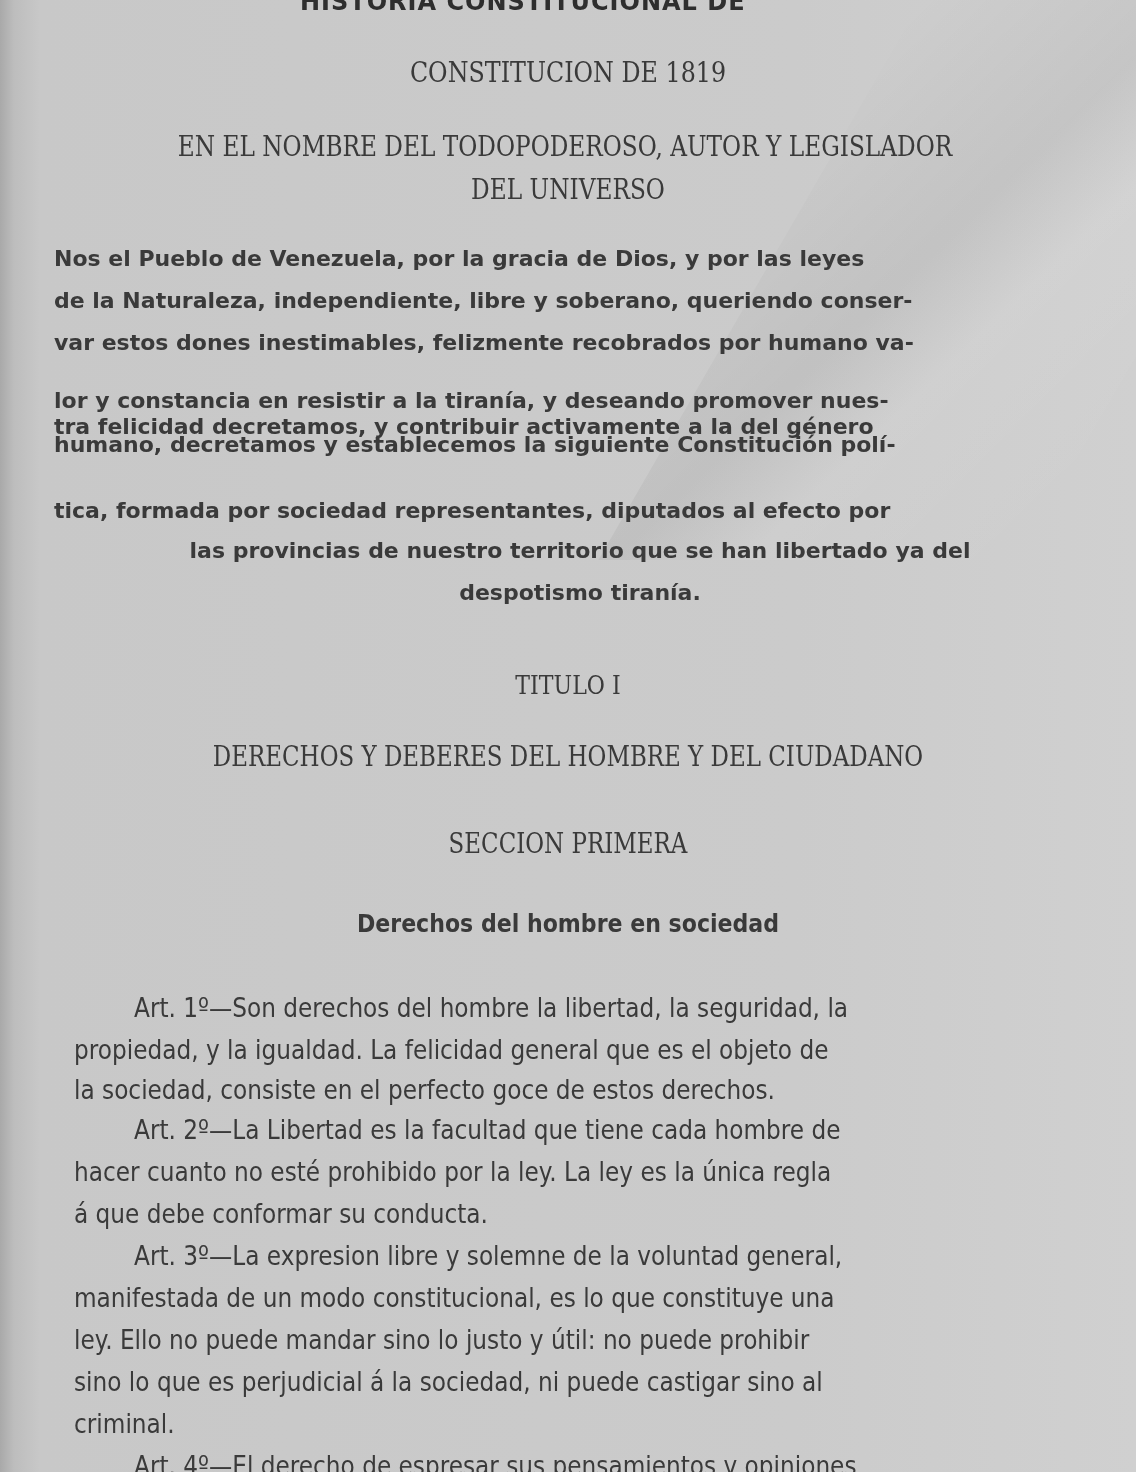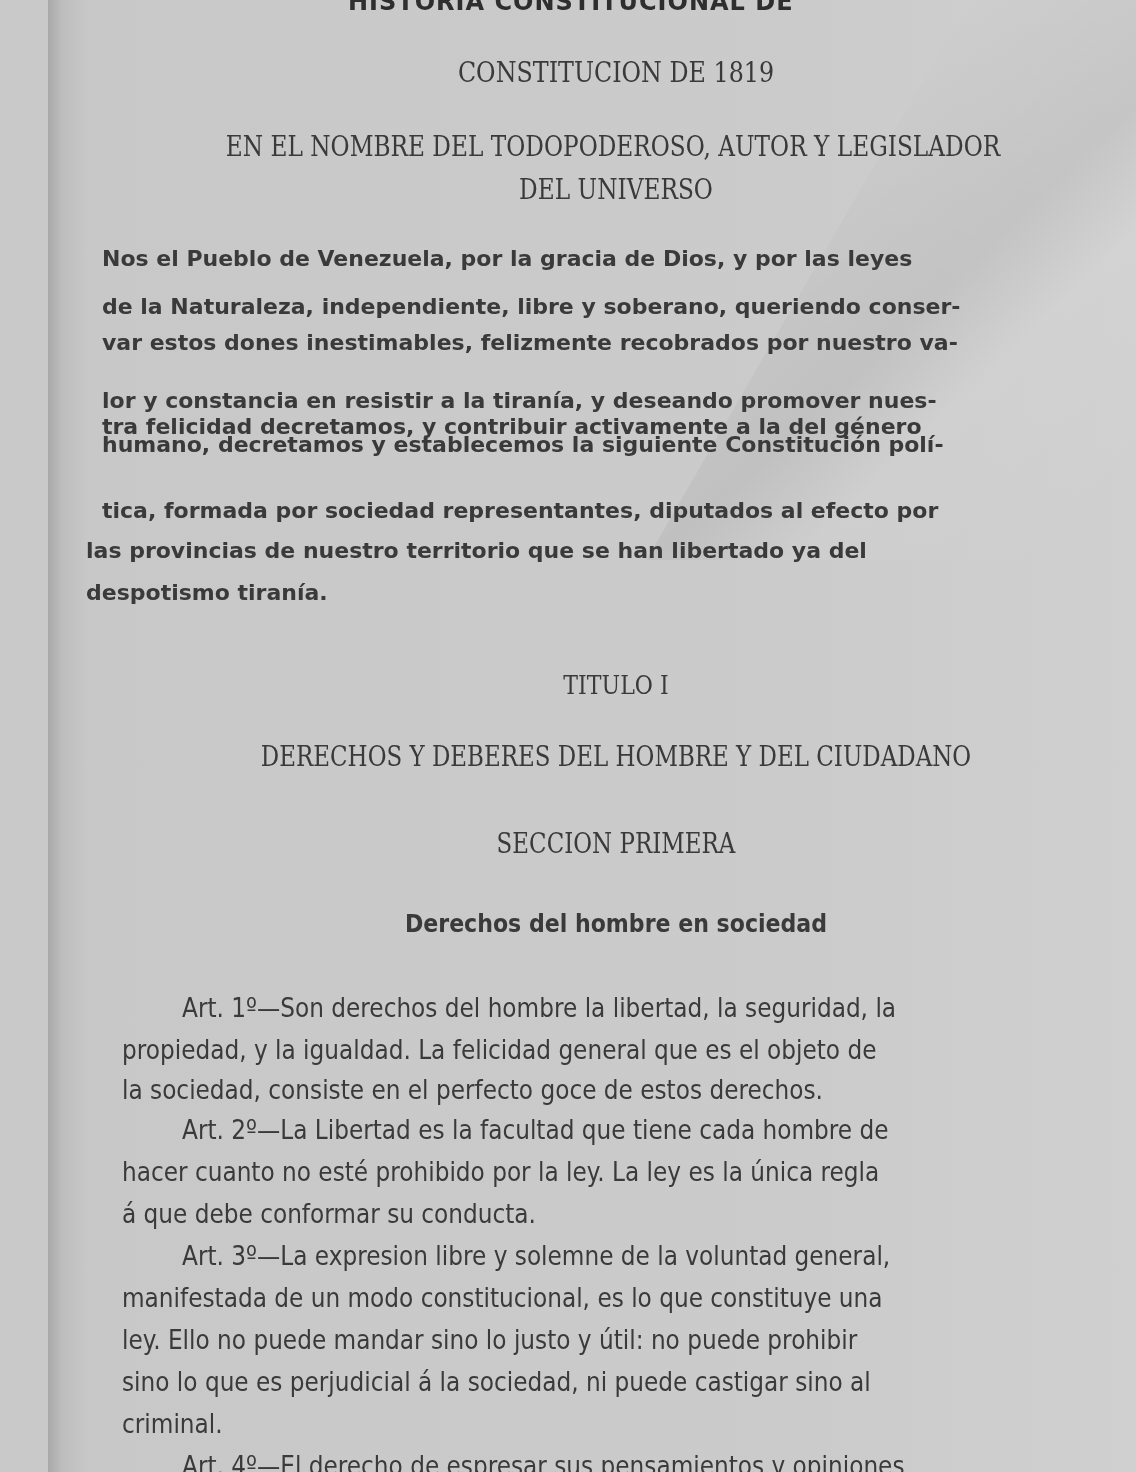--- a/index.html
+++ b/index.html
@@ -7,21 +7,20 @@
     width: 1136px; height: 1472px; overflow: hidden;
     background: #c9c9c9;
     position: relative;
     font-family: "DejaVu Serif", serif;
     color: #3a3a3a;
   }
   .page {
     position: absolute; inset: 0;
     background:
       linear-gradient(90deg, #a9a9a9 0px, #bdbdbd 14px, #c8c8c8 40px, #cbcbcb 70%, #d0d0d0 100%);
-    margin-left: 48px;
   }
   .fold {
     position: absolute; left: 760px; top: 0; width: 420px; height: 560px;
     background: linear-gradient(115deg, rgba(0,0,0,0) 0%, rgba(0,0,0,0.05) 40%, rgba(255,255,255,0.06) 60%, rgba(0,0,0,0) 100%);
     transform: skewX(-30deg);
     pointer-events: none;
   }
   .line { position: absolute; white-space: nowrap; }
   .running-head {
     left: 300px; top: -12px; font-family: "DejaVu Sans", sans-serif; font-weight: bold;
@@ -29,21 +28,21 @@
   }
   .h-center { left: 0; width: 1136px; text-align: center; }
   .title-main { top: 56px; font-size: 28px; letter-spacing: 0px; transform: scaleX(0.85); }
   .invocation { font-size: 28px; transform: scaleX(0.83); }
   .inv1 { top: 130px; left: 40px; width: 1050px; text-align: center; }
   .inv2 { top: 173px; }
   .preamble {
     font-family: "DejaVu Sans", sans-serif; font-weight: bold; font-size: 22px;
     left: 54px; width: 1020px; text-align: justify;
   }
-  .preamble.center { left: 38px; width: 1020px; }
+  .preamble.center { text-align: center; left: 70px; width: 1020px; }
   .titulo { top: 670px; font-size: 26px; transform: scaleX(0.85); }
   .derechos { top: 740px; font-size: 28px; transform: scaleX(0.82); }
   .seccion { top: 828px; font-size: 27px; transform: scaleX(0.85); }
   .subsec { top: 910px; font-family: "DejaVu Sans", sans-serif; font-weight: bold; font-size: 24px; transform: scaleX(0.92); }
   .body-line {
     font-family: "DejaVu Sans", sans-serif; font-size: 27px; left: 74px;
     width: 1020px; transform-origin: left center; transform: scaleX(0.86);
   }
   .indent { left: 134px; }
 </style>
@@ -55,22 +54,22 @@
 
   <div class="line running-head">HISTORIA CONSTITUCIONAL DE</div>
 
   <div class="line h-center title-main">CONSTITUCION DE 1819</div>
 
   <div class="line invocation inv1">EN EL NOMBRE DEL TODOPODEROSO, AUTOR Y LEGISLADOR</div>
   <div class="line h-center invocation inv2">DEL UNIVERSO</div>
 
   <div>
     <div class="line preamble" style="top:246px">Nos el Pueblo de Venezuela, por la gracia de Dios, y por las leyes</div>
-    <div class="line preamble" style="top:294px">de la Naturaleza, independiente, libre y soberano, queriendo conser-</div>
-    <div class="line preamble" style="top:330px">var estos dones inestimables, felizmente recobrados por nuestro va-</div>
+    <div class="line preamble" style="top:288px">de la Naturaleza, independiente, libre y soberano, queriendo conser-</div>
+    <div class="line preamble" style="top:330px">var estos dones inestimables, felizmente recobrados por humano va-</div>
     <div class="line preamble" style="top:388px">lor y constancia en resistir a la tiranía, y deseando promover nues-</div>
     <div class="line preamble" style="top:414px">tra felicidad decretamos, y contribuir activamente a la del género</div>
     <div class="line preamble" style="top:432px">humano, decretamos y establecemos la siguiente Constitución polí-</div>
     <div class="line preamble" style="top:498px">tica, formada por sociedad representantes, diputados al efecto por</div>
     <div class="line preamble center" style="top:538px">las provincias de nuestro territorio que se han libertado ya del</div>
     <div class="line preamble center" style="top:580px">despotismo tiranía.</div>
   </div>
 
   <div class="line h-center titulo">TITULO I</div>
   <div class="line h-center derechos">DERECHOS Y DEBERES DEL HOMBRE Y DEL CIUDADANO</div>

